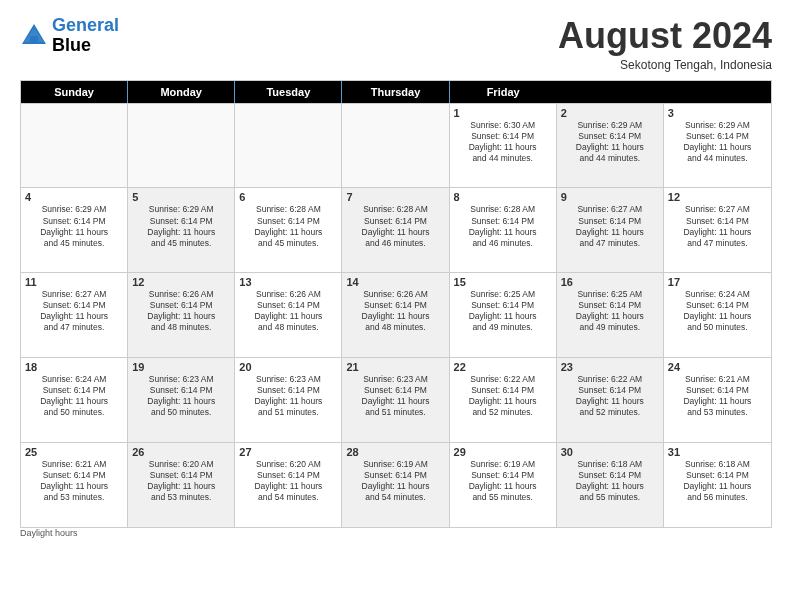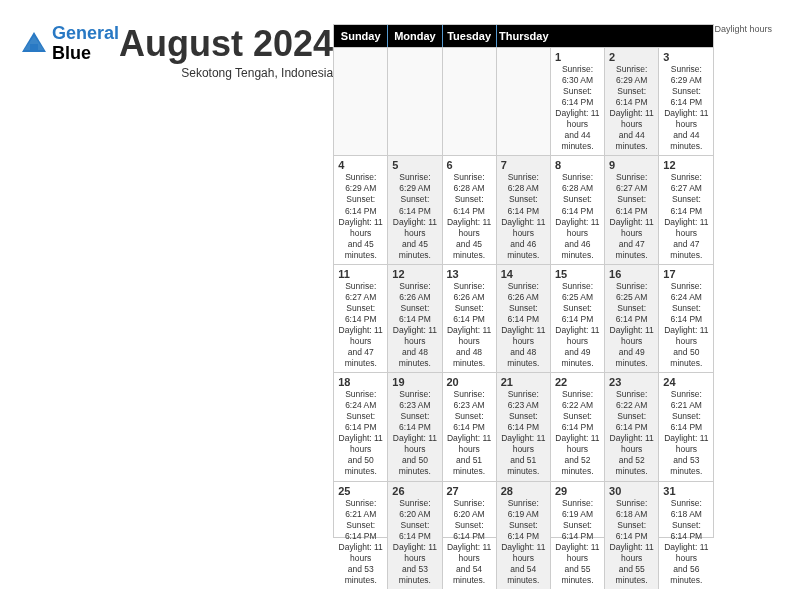--- a/index.html
+++ b/index.html
@@ -6,23 +6,23 @@
     body {
       font-family: Arial, sans-serif;
       background: #fff;
       width: 792px;
       height: 612px;
       overflow: hidden;
     }
     .page {
       width: 792px;
       height: 548px;
-      padding: 24px 20px 10px 20px;
-      display: flex;
-      flex-direction: row;
+      padding: 16px 20px 10px 20px;
+      display: flex;
+      flex-direction: column;
     }
     .header {
       display: flex;
       justify-content: space-between;
       align-items: flex-start;
       margin-bottom: 8px;
     }
     .logo {
       display: flex;
       align-items: center;
@@ -136,20 +136,21 @@
       <div class="subtitle">Sekotong Tengah, Indonesia</div>
     </div>
   </div>
 
   <div class="calendar">
     <div class="cal-header-row">
     <div class="cal-header-cell">Sunday</div>
         <div class="cal-header-cell">Monday</div>
         <div class="cal-header-cell">Tuesday</div>
         <div class="cal-header-cell">Thursday</div>
+        <div class="cal-header-cell">Friday</div>
       </div>
     <div class="cal-body">
     <div class="cal-row">
           <div class="cal-cell empty"></div>
           <div class="cal-cell empty"></div>
           <div class="cal-cell empty"></div>
           <div class="cal-cell empty"></div>
           <div class="cal-cell">
             <span class="day-number">1</span>
             <div class="day-info" style="white-space: pre-line;">Sunrise: 6:30 AM

